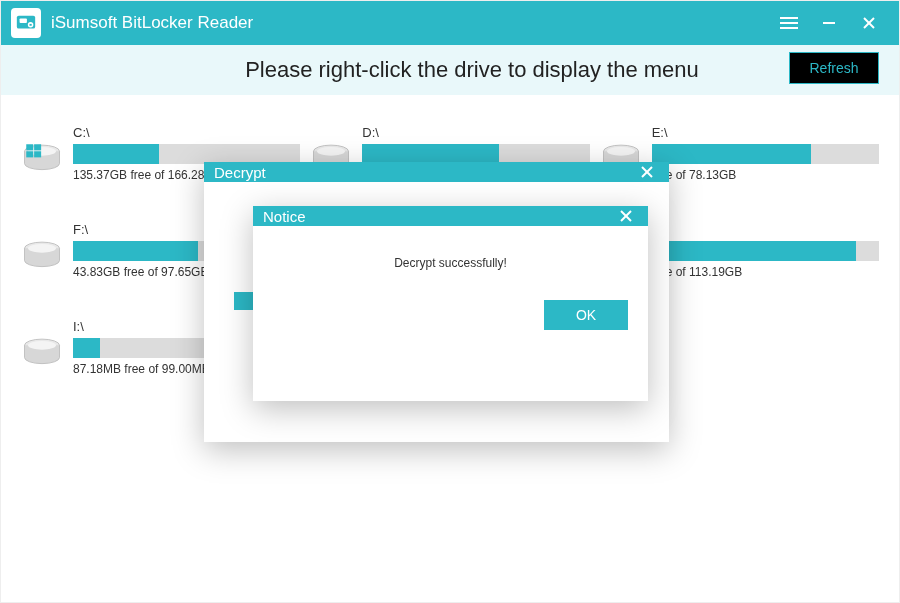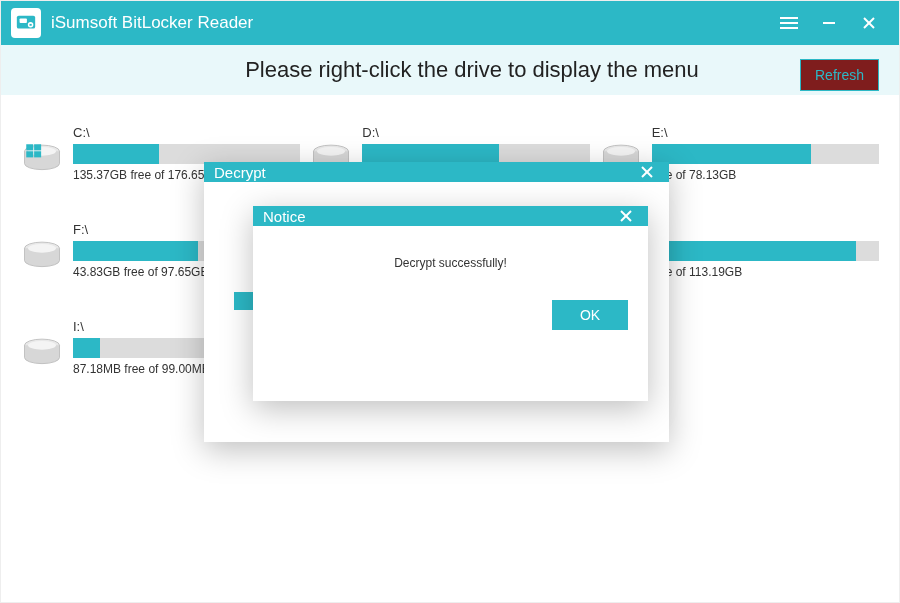--- a/index.html
+++ b/index.html
@@ -10,39 +10,39 @@
   .app-icon { width: 30px; height: 30px; background: #fff; border-radius: 4px; display: flex; align-items: center; justify-content: center; margin-right: 10px; }
   .app-icon svg { width: 22px; height: 22px; }
   .app-title { font-size: 17px; font-weight: 400; flex: 0 0 auto; }
   .title-spacer { flex: 1; }
   .win-btn { width: 40px; height: 44px; display: flex; align-items: center; justify-content: center; color: #fff; font-size: 18px; cursor: pointer; }
   .win-btn svg { stroke: #fff; }
 
   
   .instruction { height: 50px; background: #e9f8fa; display: flex; align-items: center; justify-content: center; position: relative; padding-left: 44px; }
   .instruction-text { font-size: 22px; color: #222; }
-  .refresh-btn { position: absolute; right: 20px; top: 14px; width: 79px; height: 32px; border: 1px solid #2cb8c6; color: #2cb8c6; background: #7f1d1d; font-size: 14px; display: flex; align-items: center; justify-content: center; cursor: pointer; }
+  .refresh-btn { position: absolute; right: 20px; top: 7px; width: 90px; height: 32px; border: 1px solid #2cb8c6; color: #2cb8c6; background: #000000; font-size: 14px; display: flex; align-items: center; justify-content: center; cursor: pointer; }
 
   
   .drives { padding: 30px 20px 0 20px; display: grid; grid-template-columns: repeat(3, 1fr); column-gap: 10px; row-gap: 40px; }
   .drive { display: flex; align-items: flex-start; gap: 10px; }
   .drive-icon { width: 42px; height: 42px; margin-top: 14px; flex-shrink: 0; }
   .drive-body { flex: 1; min-width: 0; }
   .drive-label { font-size: 13px; color: #333; margin-bottom: 4px; }
   .bar { height: 20px; background: #dcdcdc; position: relative; overflow: hidden; }
   .bar-fill { position: absolute; top: 0; left: 0; height: 100%; background: #2cb8c6; }
   .drive-free { font-size: 12px; color: #333; margin-top: 4px; }
 
   
   .modal { position: absolute; background: #fff; box-shadow: 0 8px 30px rgba(0,0,0,0.25); }
   .modal-header { height: 20px; background: #2cb8c6; color: #fff; display: flex; align-items: center; justify-content: space-between; padding: 0 10px; font-size: 15px; }
   .modal-close { width: 24px; height: 24px; display: flex; align-items: center; justify-content: center; cursor: pointer; }
   .modal-body { padding: 30px 20px 20px 20px; text-align: center; font-size: 12px; color: #333; }
   .modal-footer { display: flex; justify-content: flex-end; padding: 10px 20px 20px 20px; }
-  .ok-btn { width: 76px; height: 30px; background: #2cb8c6; color: #fff; border: none; font-size: 14px; cursor: pointer; }
+  .ok-btn { width: 84px; height: 30px; background: #2cb8c6; color: #fff; border: none; font-size: 14px; cursor: pointer; }
 
   .decrypt-band { height: 18px; background: #2cb8c6; margin: 110px 30px 0 30px; }
 
   
   .hdd { display:block; }
 </style>
 </head>
 <body>
 
 <div class="titlebar">
@@ -94,21 +94,21 @@
             <rect x="0" y="8" width="8" height="7" fill="#2cb8c6"></rect>
             <rect x="9" y="8" width="8" height="7" fill="#2cb8c6"></rect>
           </g>
         </svg>
       </div>
       <div class="drive-body">
         <div class="drive-label">C:\</div>
         <div class="bar">
           <div class="bar-fill" style="width:38%"></div>
         </div>
-        <div class="drive-free">135.37GB free of 176.65</div>
+        <div class="drive-free">135.37GB free of 166.28</div>
       </div>
     </div>
     <div class="drive">
       <div class="drive-icon">
         <svg class="hdd" viewBox="0 0 48 48">
           <ellipse cx="24" cy="14" rx="20" ry="7" fill="#e8e8e8" stroke="#bbb"></ellipse>
           <path d="M4 14 v14 a20 7 0 0 0 40 0 V14" fill="#d7d7d7" stroke="#bbb"></path>
           <ellipse cx="24" cy="14" rx="16" ry="5" fill="#f4f4f4"></ellipse>
         </svg>
       </div>

